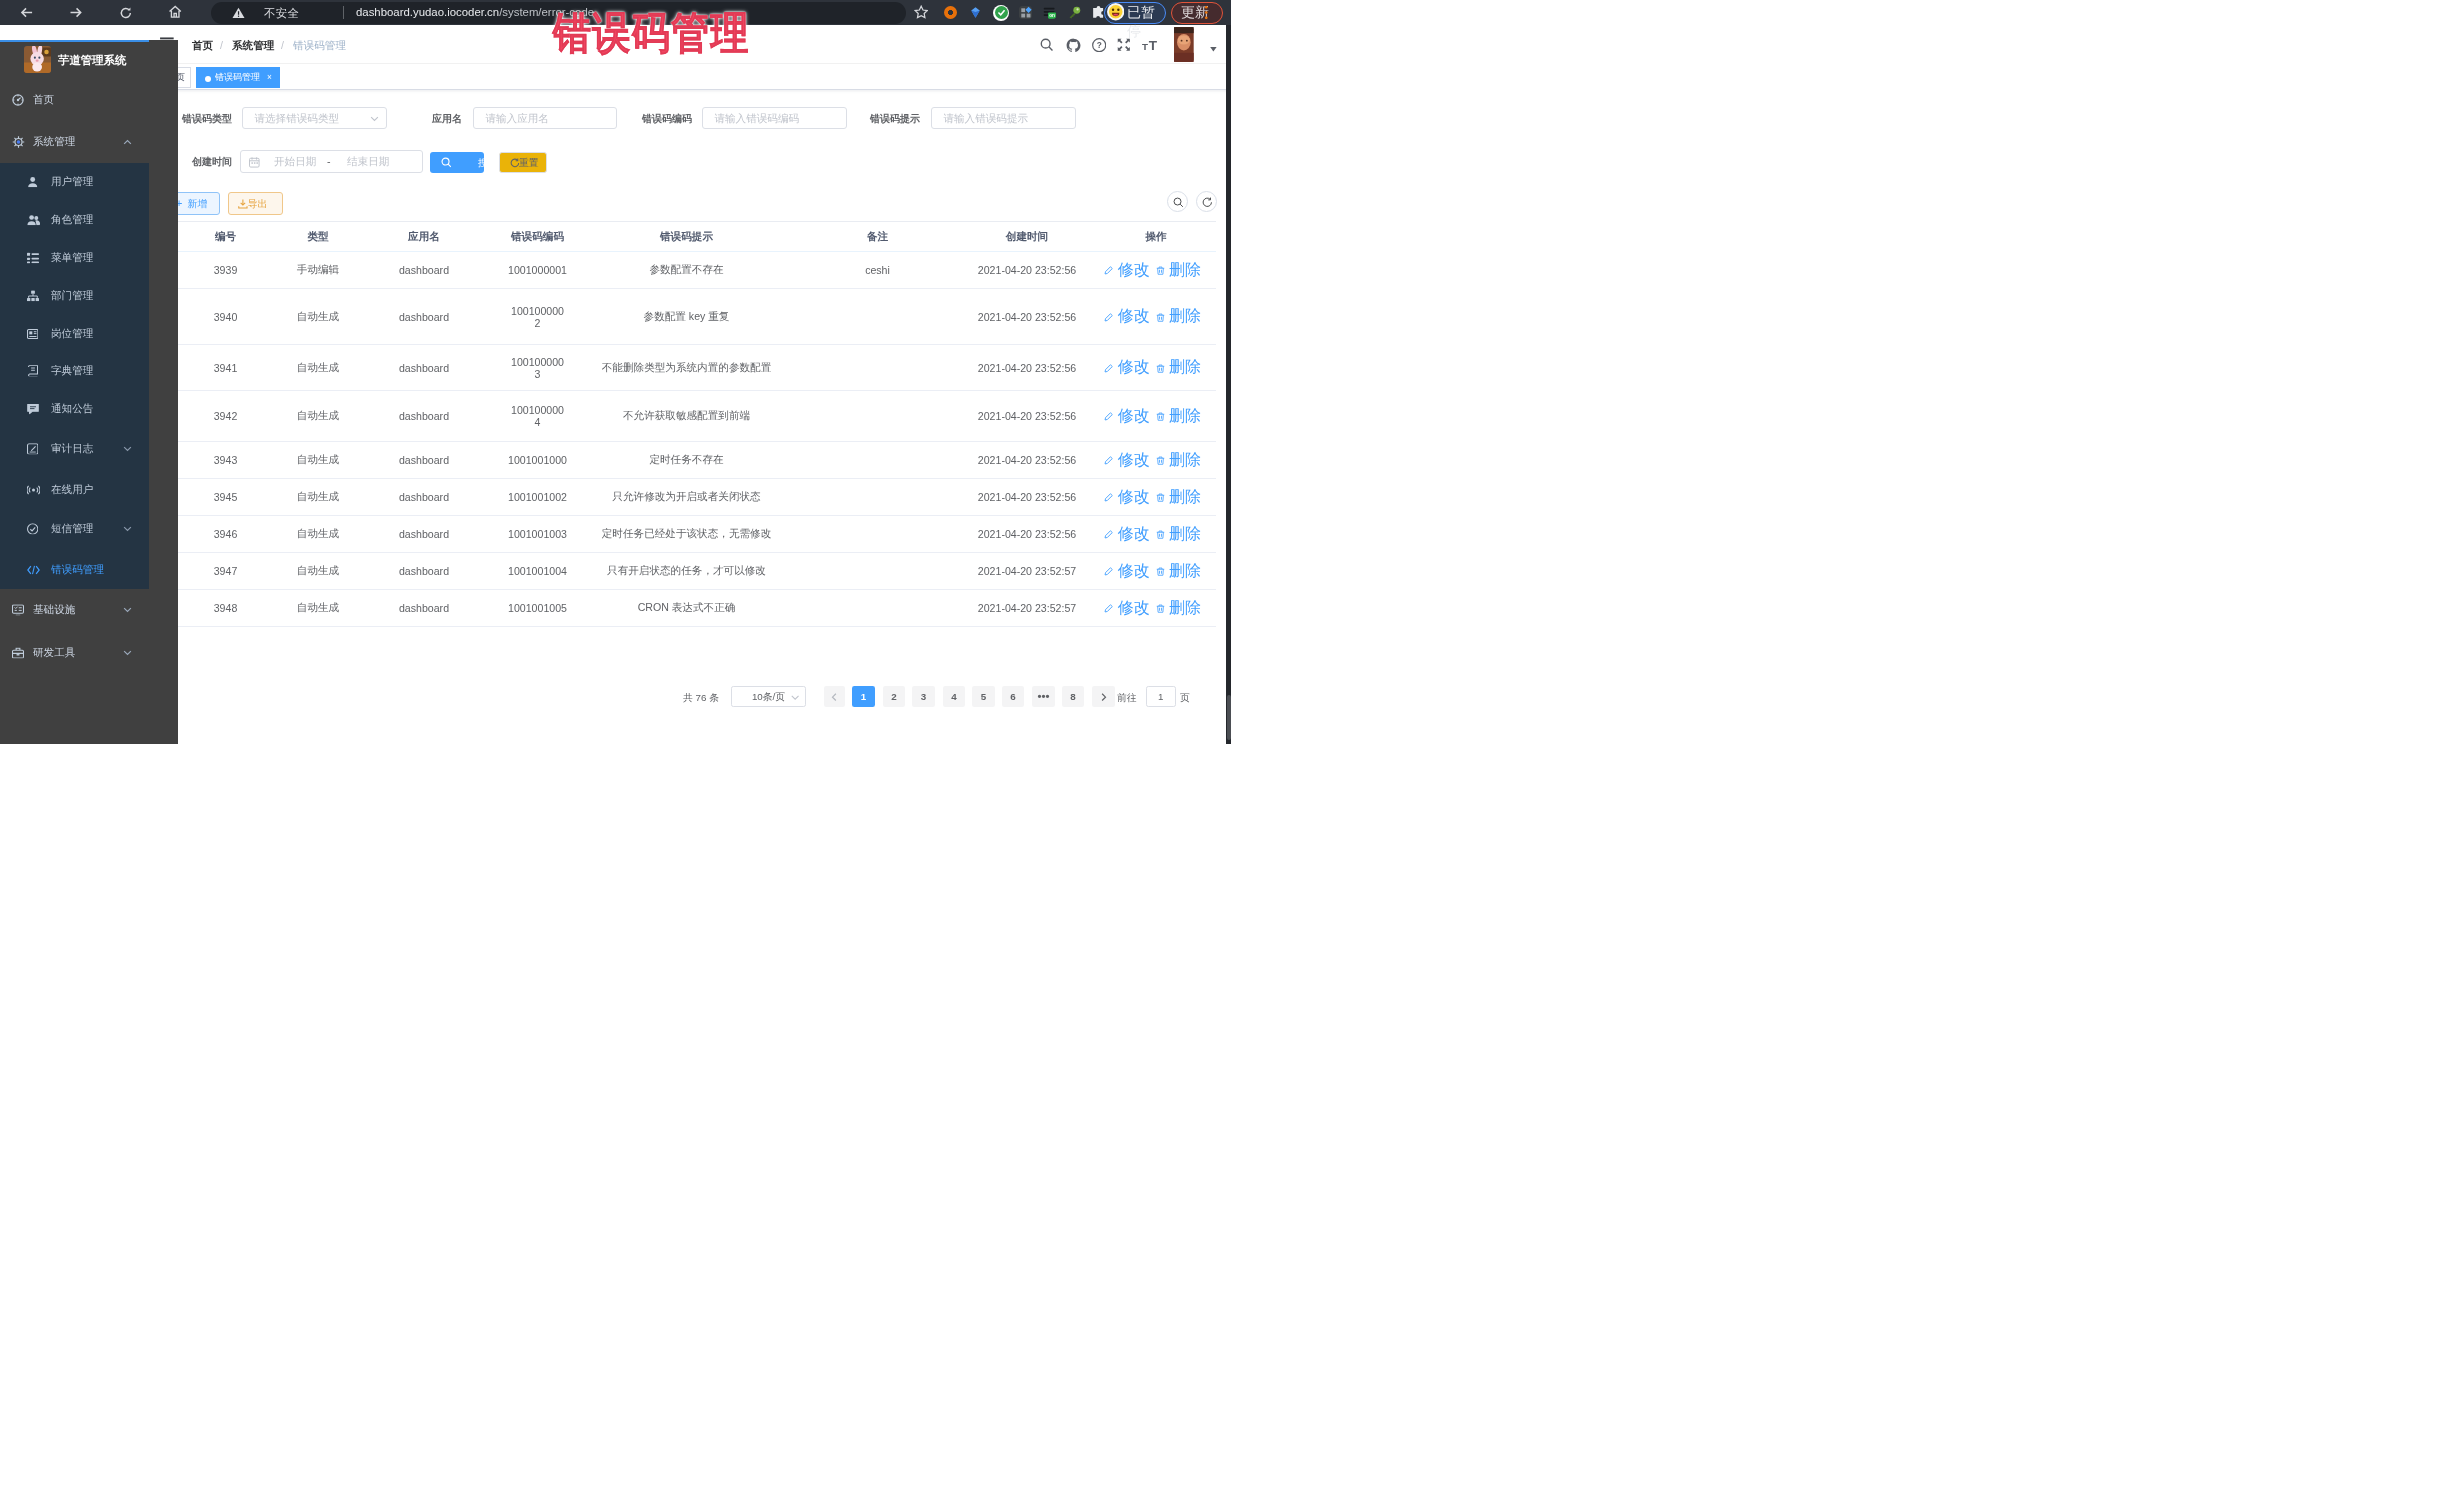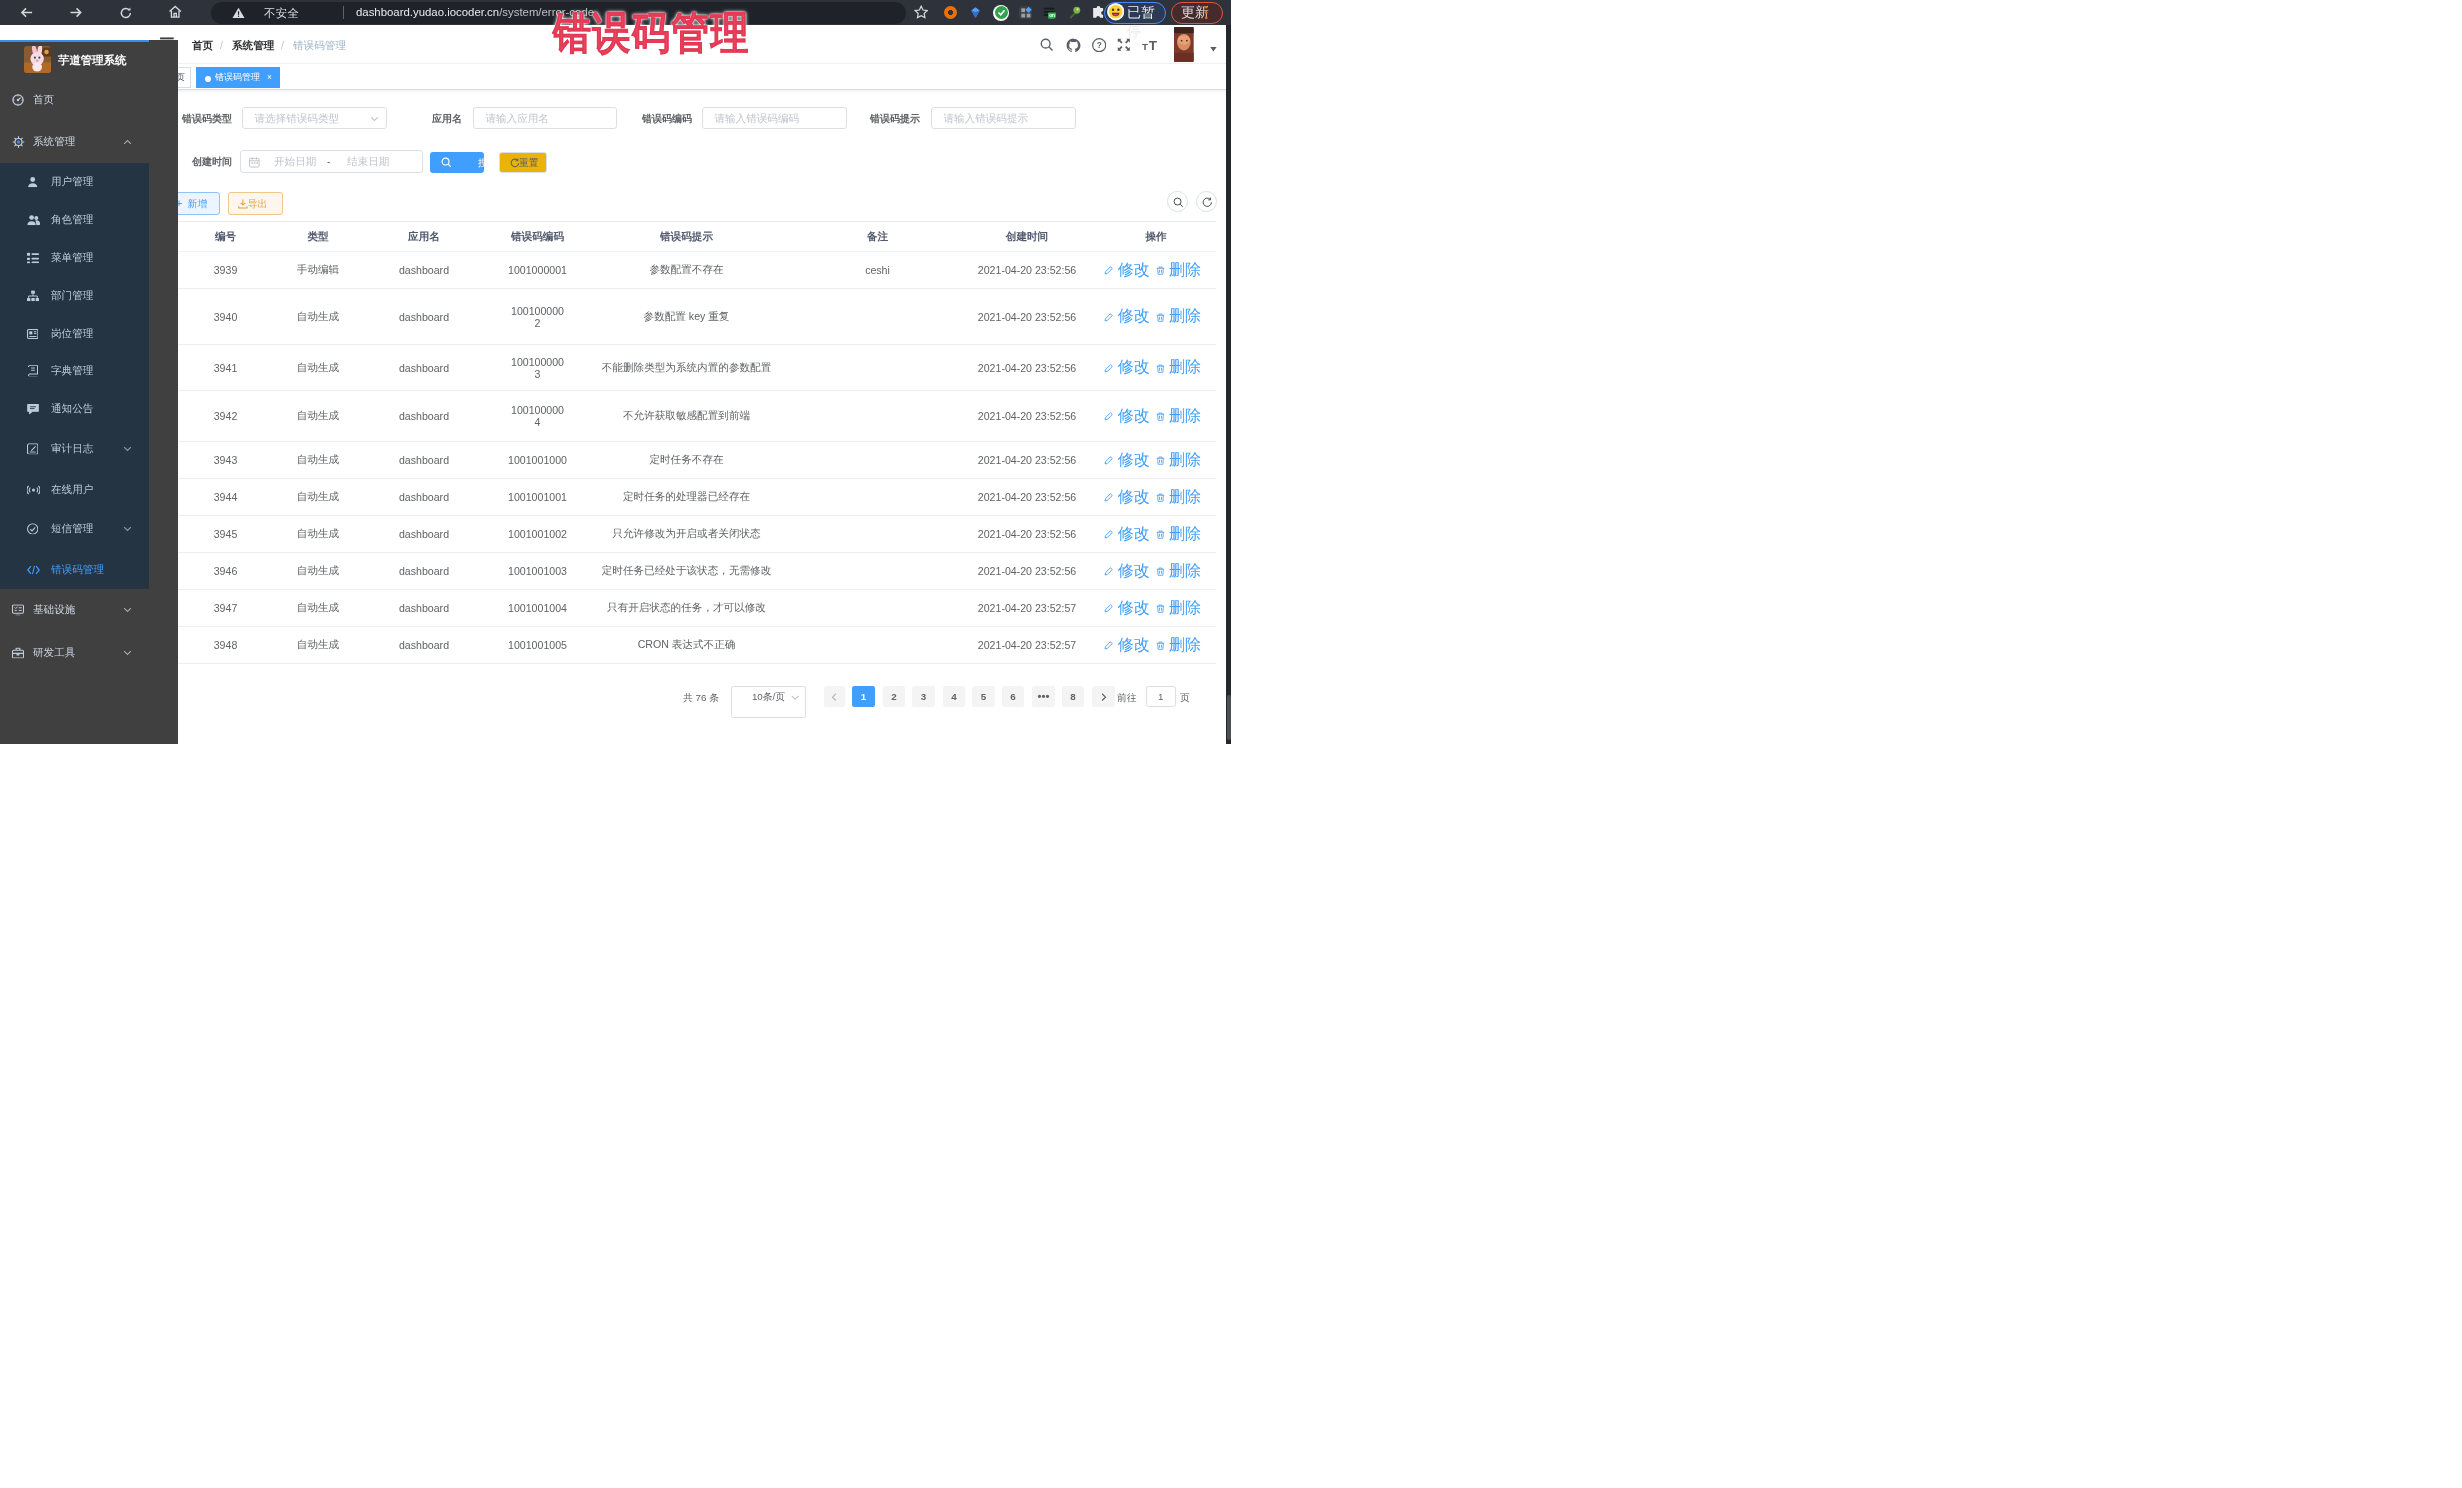--- a/index.html
+++ b/index.html
@@ -538,34 +538,20 @@
           <td>定时任务不存在</td>
           <td></td>
           <td>2021-04-20 23:52:56</td>
           <td class="ops"><span class="oplink"><svg width="9" height="9" viewBox="0 0 12 12" style="vertical-align:-0.8px;">
                 <path d="M8.6 1 l2.4 2.4 -6.6 6.6 -3 .6 .6-3z" stroke="#409eff" stroke-width="1.2" fill="none"></path>
               </svg> 修改</span>&nbsp;&nbsp;<span class="oplink"><svg width="9" height="9" viewBox="0 0 12 12" style="vertical-align:-0.8px;">
                 <path d="M1 3 h10 M4 3 v-1.6 h4 V3 M2.2 3 l.6 8 h6.4 l.6-8 M4.7 5 v4 M7.3 5 v4" stroke="#409eff" stroke-width="1.1" fill="none"></path>
               </svg> 删除</span></td>
         </tr>
   <tr style="height:37px;">
-          <td>3944</td>
-          <td>自动生成</td>
-          <td>dashboard</td>
-          <td>1001001001</td>
-          <td>定时任务的处理器已经存在</td>
-          <td></td>
-          <td>2021-04-20 23:52:56</td>
-          <td class="ops"><span class="oplink"><svg width="9" height="9" viewBox="0 0 12 12" style="vertical-align:-0.8px;">
-                <path d="M8.6 1 l2.4 2.4 -6.6 6.6 -3 .6 .6-3z" stroke="#409eff" stroke-width="1.2" fill="none"></path>
-              </svg> 修改</span>&nbsp;&nbsp;<span class="oplink"><svg width="9" height="9" viewBox="0 0 12 12" style="vertical-align:-0.8px;">
-                <path d="M1 3 h10 M4 3 v-1.6 h4 V3 M2.2 3 l.6 8 h6.4 l.6-8 M4.7 5 v4 M7.3 5 v4" stroke="#409eff" stroke-width="1.1" fill="none"></path>
-              </svg> 删除</span></td>
-        </tr>
-  <tr style="height:37px;">
           <td>3945</td>
           <td>自动生成</td>
           <td>dashboard</td>
           <td>1001001002</td>
           <td>只允许修改为开启或者关闭状态</td>
           <td></td>
           <td>2021-04-20 23:52:56</td>
           <td class="ops"><span class="oplink"><svg width="9" height="9" viewBox="0 0 12 12" style="vertical-align:-0.8px;">
                 <path d="M8.6 1 l2.4 2.4 -6.6 6.6 -3 .6 .6-3z" stroke="#409eff" stroke-width="1.2" fill="none"></path>
               </svg> 修改</span>&nbsp;&nbsp;<span class="oplink"><svg width="9" height="9" viewBox="0 0 12 12" style="vertical-align:-0.8px;">
@@ -611,21 +597,21 @@
           <td class="ops"><span class="oplink"><svg width="9" height="9" viewBox="0 0 12 12" style="vertical-align:-0.8px;">
                 <path d="M8.6 1 l2.4 2.4 -6.6 6.6 -3 .6 .6-3z" stroke="#409eff" stroke-width="1.2" fill="none"></path>
               </svg> 修改</span>&nbsp;&nbsp;<span class="oplink"><svg width="9" height="9" viewBox="0 0 12 12" style="vertical-align:-0.8px;">
                 <path d="M1 3 h10 M4 3 v-1.6 h4 V3 M2.2 3 l.6 8 h6.4 l.6-8 M4.7 5 v4 M7.3 5 v4" stroke="#409eff" stroke-width="1.1" fill="none"></path>
               </svg> 删除</span></td>
         </tr>
   </tbody>
  </table>
 
  <div class="pgtxt" style="left:683px;top:692px;">共 76 条</div>
- <div class="pgbrd" style="left:731px;top:686px;width:75px;height:32px;">
+ <div class="pgbrd" style="left:731px;top:686px;width:75px;height:21px;">
    <span>10条/页</span>
    <svg style="position:absolute;right:6px;top:8.3px;" width="8.3" height="5.3" viewBox="0 0 11 7">
         <path d="M1 1 L5.5 5.5 L10 1" stroke="#c0c4cc" stroke-width="1.4" fill="none"></path>
       </svg>
  </div>
  <div class="pgbox" style="left:824px;width:20.5px;color:#c0c4cc;">
    <svg style="margin-top:6.8px;" width="6" height="8.3" viewBox="0 0 8 11">
         <path d="M6.5 1 L2 5.5 L6.5 10" stroke="#b4b8bf" stroke-width="1.6" fill="none"></path>
       </svg>
  </div>

